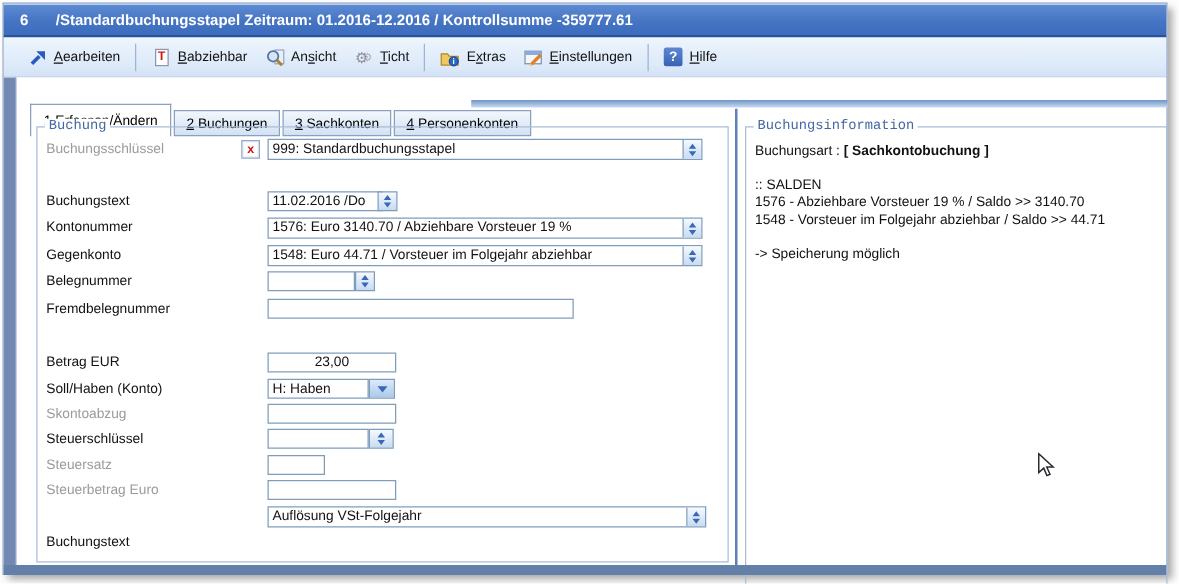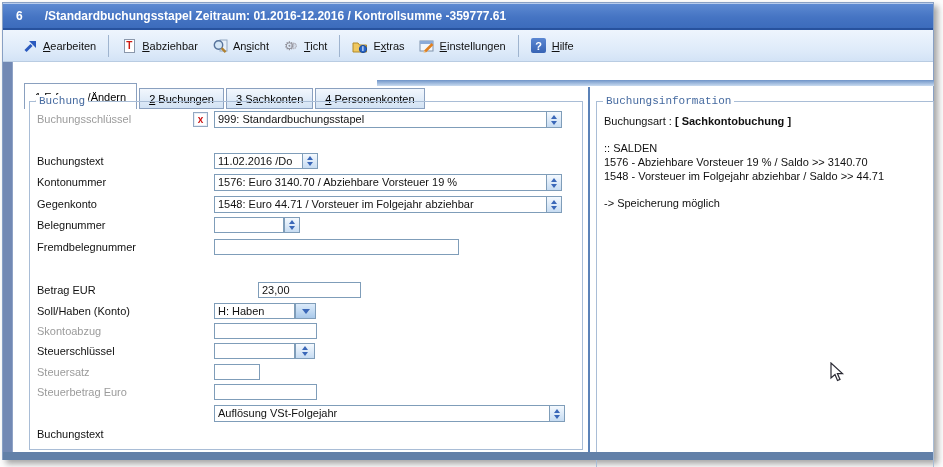--- a/index.html
+++ b/index.html
@@ -56,21 +56,21 @@
   #gb-info{left:593px;top:98px;width:338px;height:424px;padding-left:24px;}
   .splitter{position:absolute;left:585px;top:84px;width:2px;height:365px;background:#5b82b8;}
 
   
   .flabel{position:absolute;left:34px;height:16px;line-height:16px;font-size:11px;color:#111;}
   .flabel.dis{color:#9b9b9b;}
   .field{position:absolute;height:16px;border:1px solid #7f9db9;background:#fff;font-size:11px;
          line-height:14px;padding:0 3px;color:#111;overflow:hidden;white-space:nowrap;}
   .field.tall{height:17px;line-height:15px;}
   .field.center{text-align:left;padding-right:19px;}
-  .field.right{text-align:left;margin-left:44px;}
+  .field.right{text-align:center;}
   .combo-spin{position:absolute;right:0;top:0;bottom:0;width:15px;border-left:1px solid #7f9db9;
               background:linear-gradient(180deg,#f4f9fe,#c7dcf2);display:flex;flex-direction:column;
               align-items:center;justify-content:center;gap:2px;}
   .spinbtn{position:absolute;width:16px;height:16px;border:1px solid #7f9db9;
            background:linear-gradient(180deg,#f4f9fe,#c7dcf2);display:flex;flex-direction:column;
            align-items:center;justify-content:center;gap:2px;}
   .spinbtn.w20{width:20px;}
   .ddbtn{position:absolute;width:21px;height:16px;border:1px solid #7f9db9;
          background:linear-gradient(180deg,#dcebfa,#a9c9ea);display:flex;align-items:center;justify-content:center;}
   .tri-up{width:0;height:0;border-left:3px solid transparent;border-right:3px solid transparent;

